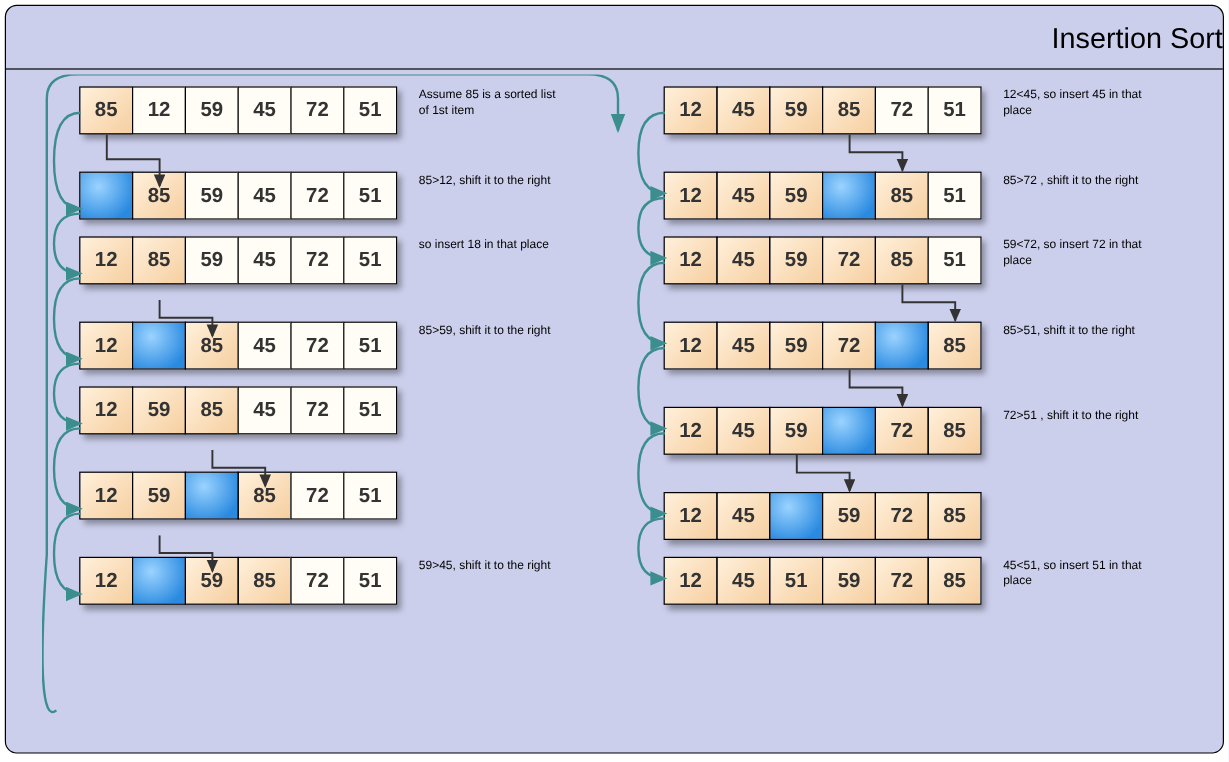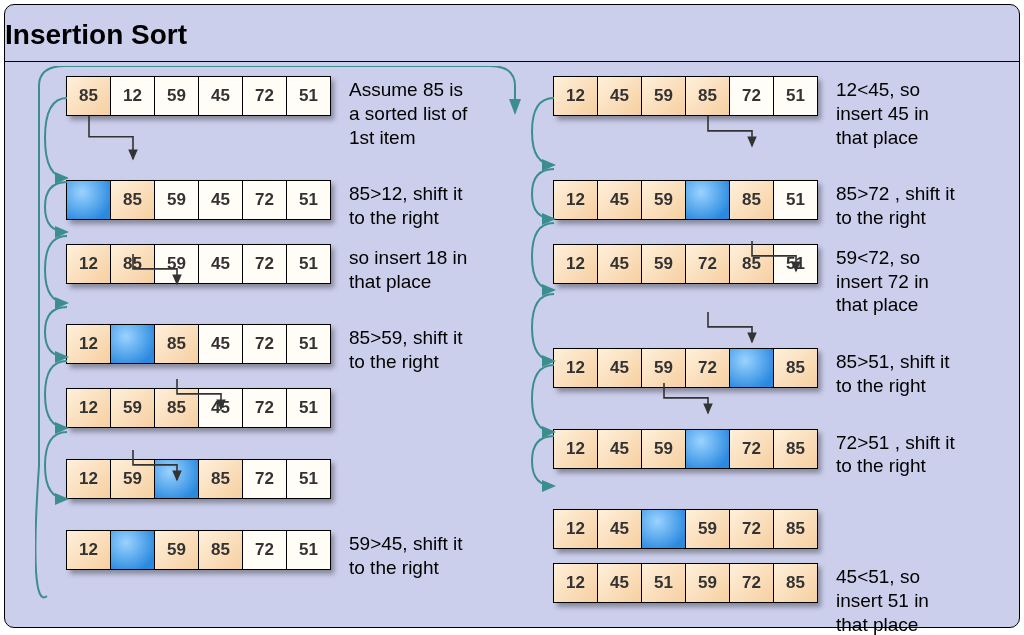--- a/index.html
+++ b/index.html
@@ -13,23 +13,23 @@
   .frame {
     margin: 4px;
     width: 1016px;
     height: 624px;
     background: #cccfec;
     border: 1px solid #000;
     border-radius: 10px;
     position: relative;
   }
   .title {
-    text-align: left;
-    font-size: 28px;
-    font-weight: bold;
+    text-align: right;
+    font-size: 24px;
+    font-weight: normal;
     padding: 14px 0 10px;
   }
   .hr {
     border-top: 1px solid #000;
     margin: 0 0 14px;
   }
   .columns {
     display: flex;
     padding: 0 20px;
     gap: 0;
@@ -65,21 +65,21 @@
     color: #333;
     margin-left: -1px;
   }
   .cell.sorted {
     background: linear-gradient(135deg, #fff0db 0%, #f6cfa0 100%);
   }
   .cell.active {
     background: radial-gradient(circle at 35% 30%, #9bd3ff 0%, #2a8ae0 80%);
   }
   .caption {
-    font-size: 19px;
+    font-size: 10px;
     line-height: 1.25;
     margin-left: 18px;
     width: 120px;
     padding-top: 2px;
   }
   
   .flow {
     position: absolute;
     left: 18px;
     width: 28px;

